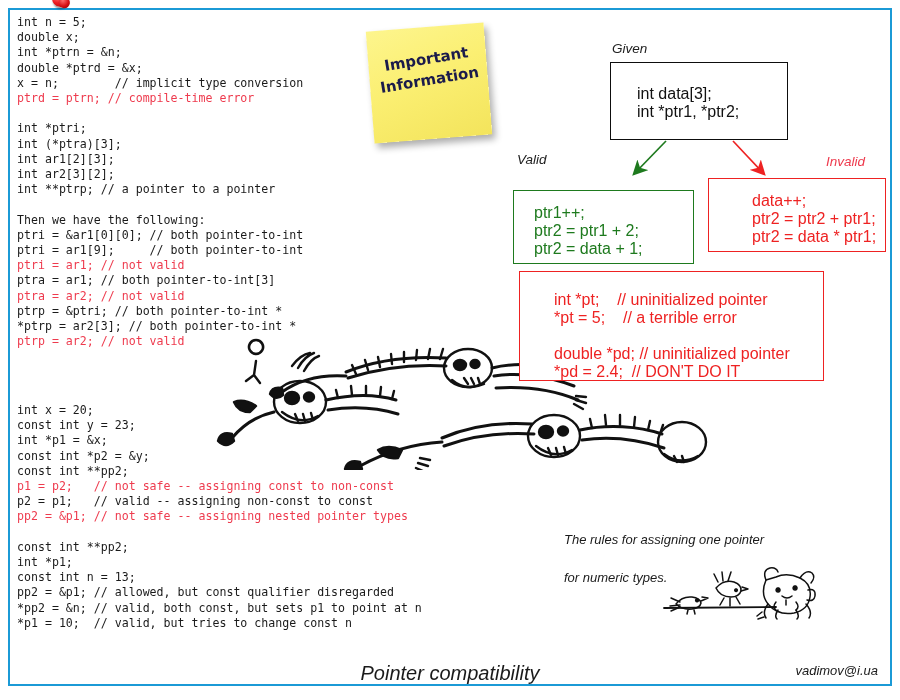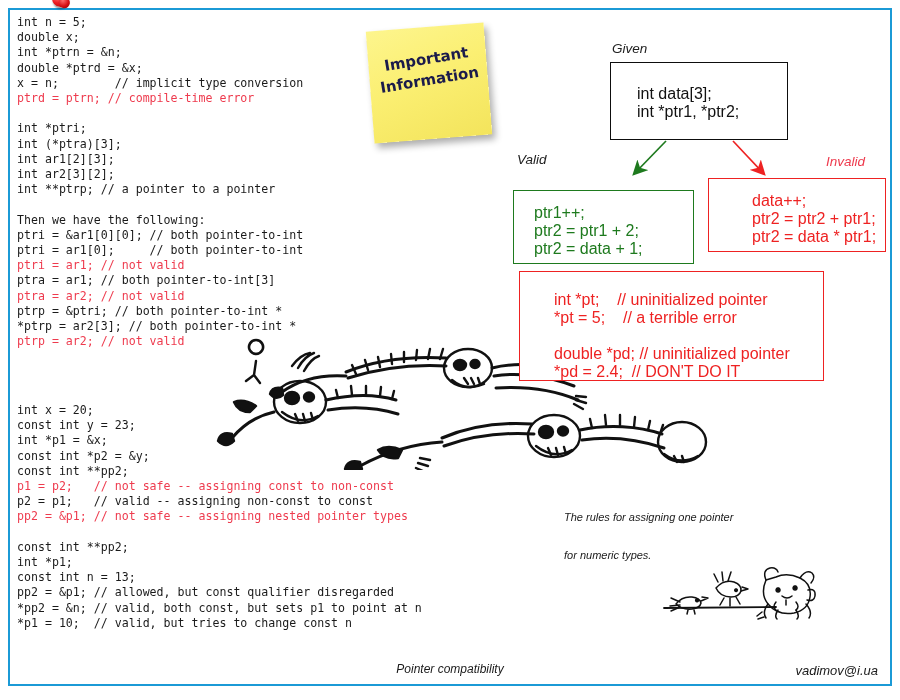--- a/index.html
+++ b/index.html
@@ -128,35 +128,35 @@
 
   
   #arrows{position:absolute;left:0;top:0;width:900px;height:700px;pointer-events:none;}
 
   
   #skeletons{position:absolute;left:196px;top:330px;width:512px;height:140px;}
   #dogbirds{position:absolute;left:650px;top:560px;width:168px;height:62px;}
 
   
   #rules{
-    position:absolute;left:564px;top:508px;width:310px;
+    position:absolute;left:564px;top:530px;width:310px;
     font-family:"Liberation Sans", sans-serif;
     font-style:italic;
-    font-size:11px;
+    font-size:13px;
     line-height:19px;
     color:#1a1a1a;
   }
 
   
   #footer-title{
     position:absolute;left:0;right:0;top:662px;
     text-align:center;
     font-family:"Liberation Sans", sans-serif;
     font-style:italic;
-    font-size:12px;
+    font-size:20px;
     color:#1a1a1a;
   }
   #footer-mail{
     position:absolute;right:22px;top:663px;
     font-family:"Liberation Sans", sans-serif;
     font-style:italic;
     font-size:13px;
     color:#1a1a1a;
   }
 </style>
@@ -173,21 +173,21 @@
 <span class="">double *ptrd = &amp;x;</span>
 <span class="">x = n;        // implicit type conversion</span>
 <span class="r">ptrd = ptrn; // compile-time error</span>
 <span class="blank"></span><span class="">int *ptri;</span>
 <span class="">int (*ptra)[3];</span>
 <span class="">int ar1[2][3];</span>
 <span class="">int ar2[3][2];</span>
 <span class="">int **ptrp; // a pointer to a pointer</span>
 <span class="blank"></span><span class="">Then we have the following:</span>
 <span class="">ptri = &amp;ar1[0][0]; // both pointer-to-int</span>
-<span class="">ptri = ar1[0];     // both pointer-to-int</span>
+<span class="">ptri = ar1[9];     // both pointer-to-int</span>
 <span class="r">ptri = ar1; // not valid</span>
 <span class="">ptra = ar1; // both pointer-to-int[3]</span>
 <span class="r">ptra = ar2; // not valid</span>
 <span class="">ptrp = &amp;ptri; // both pointer-to-int *</span>
 <span class="">*ptrp = ar2[3]; // both pointer-to-int *</span>
 <span class="r">ptrp = ar2; // not valid</span>
 </div>
 
   <div class="code" id="code-const"><span class="">int x = 20;</span>
 <span class="">const int y = 23;</span>

